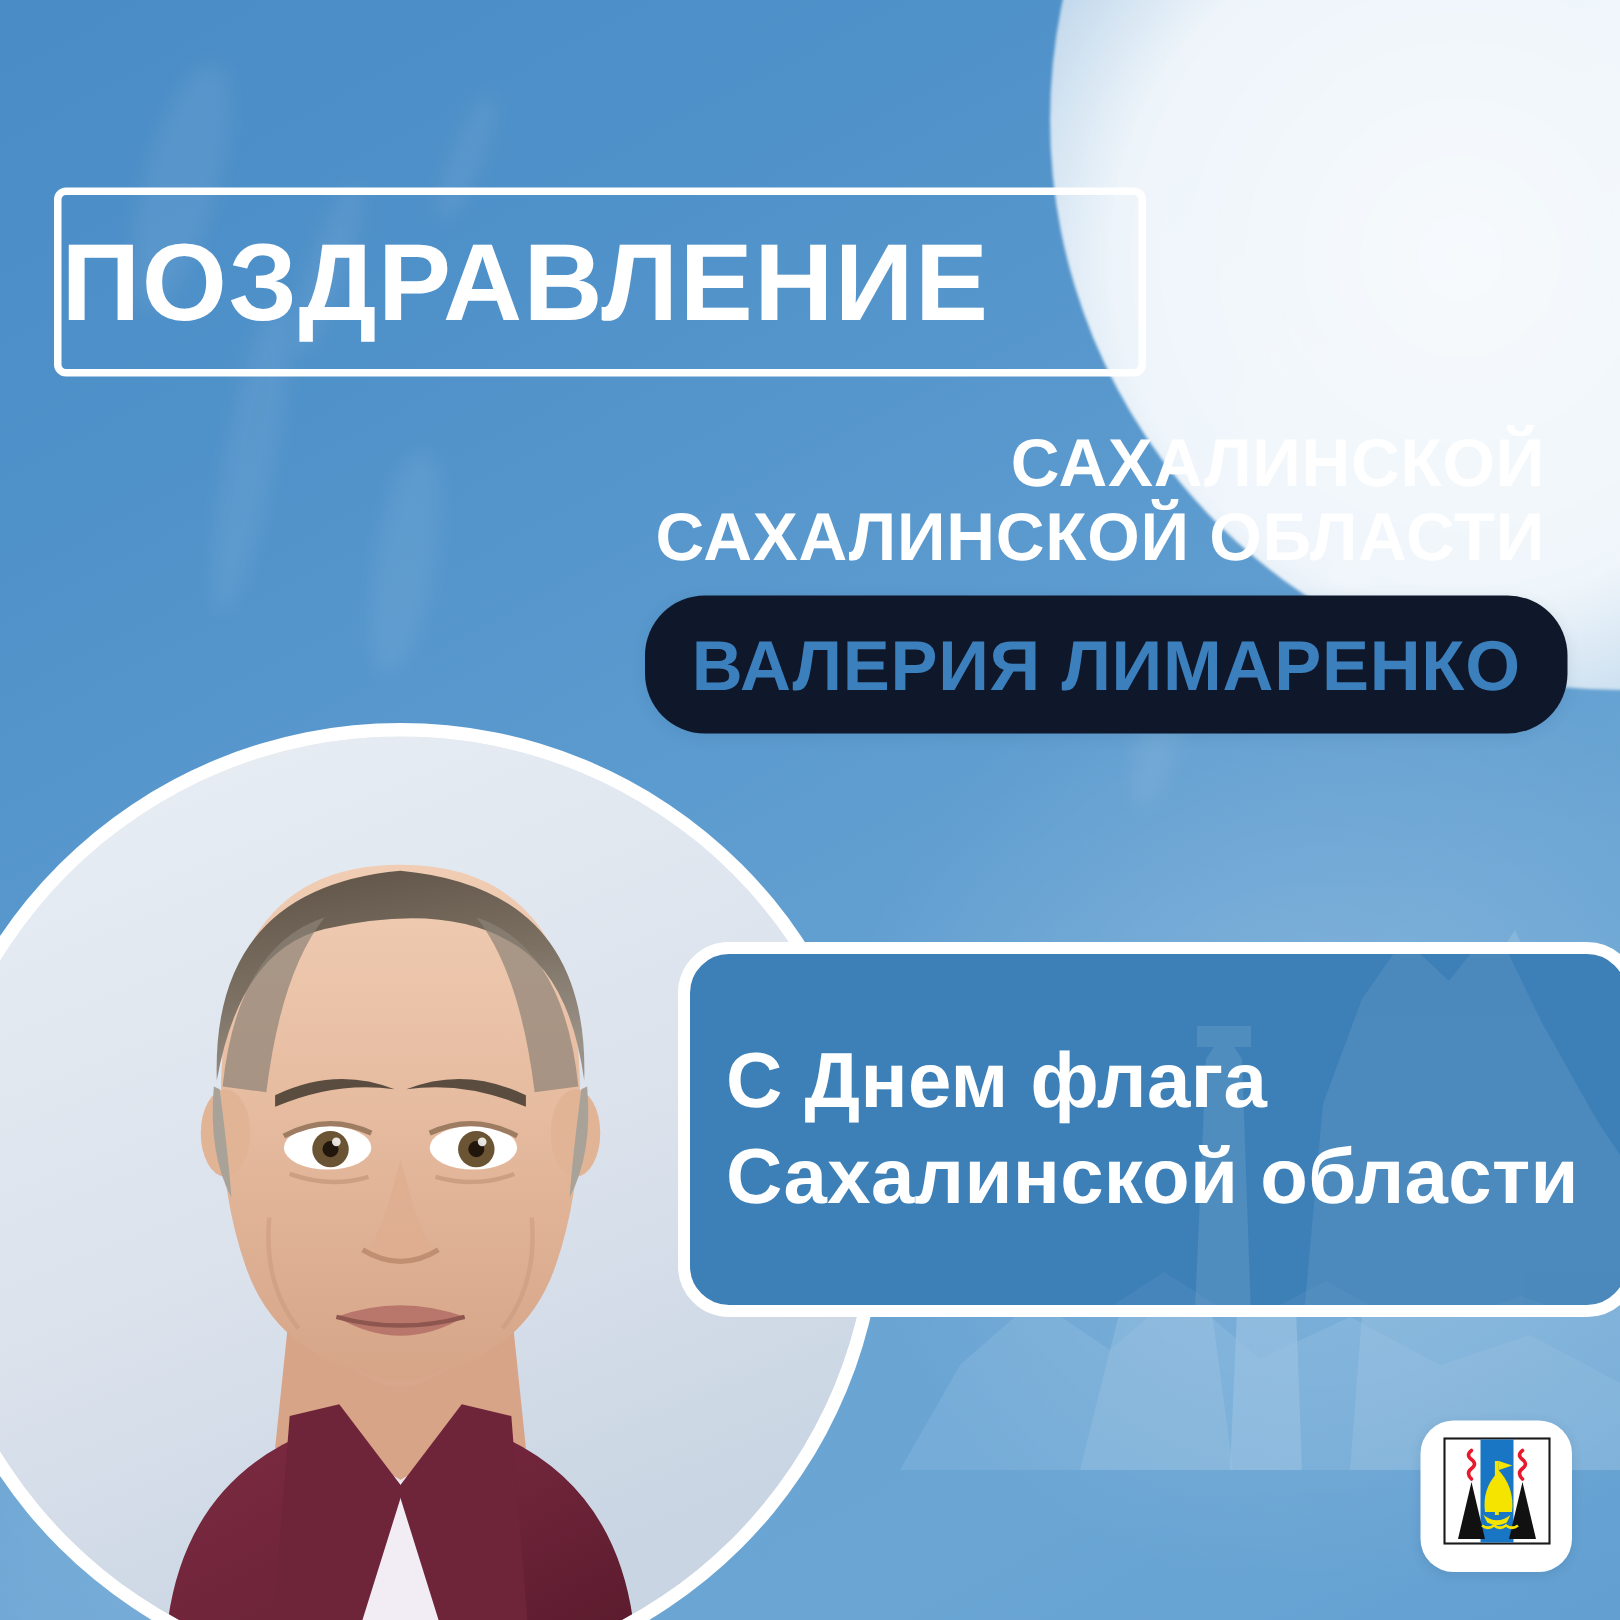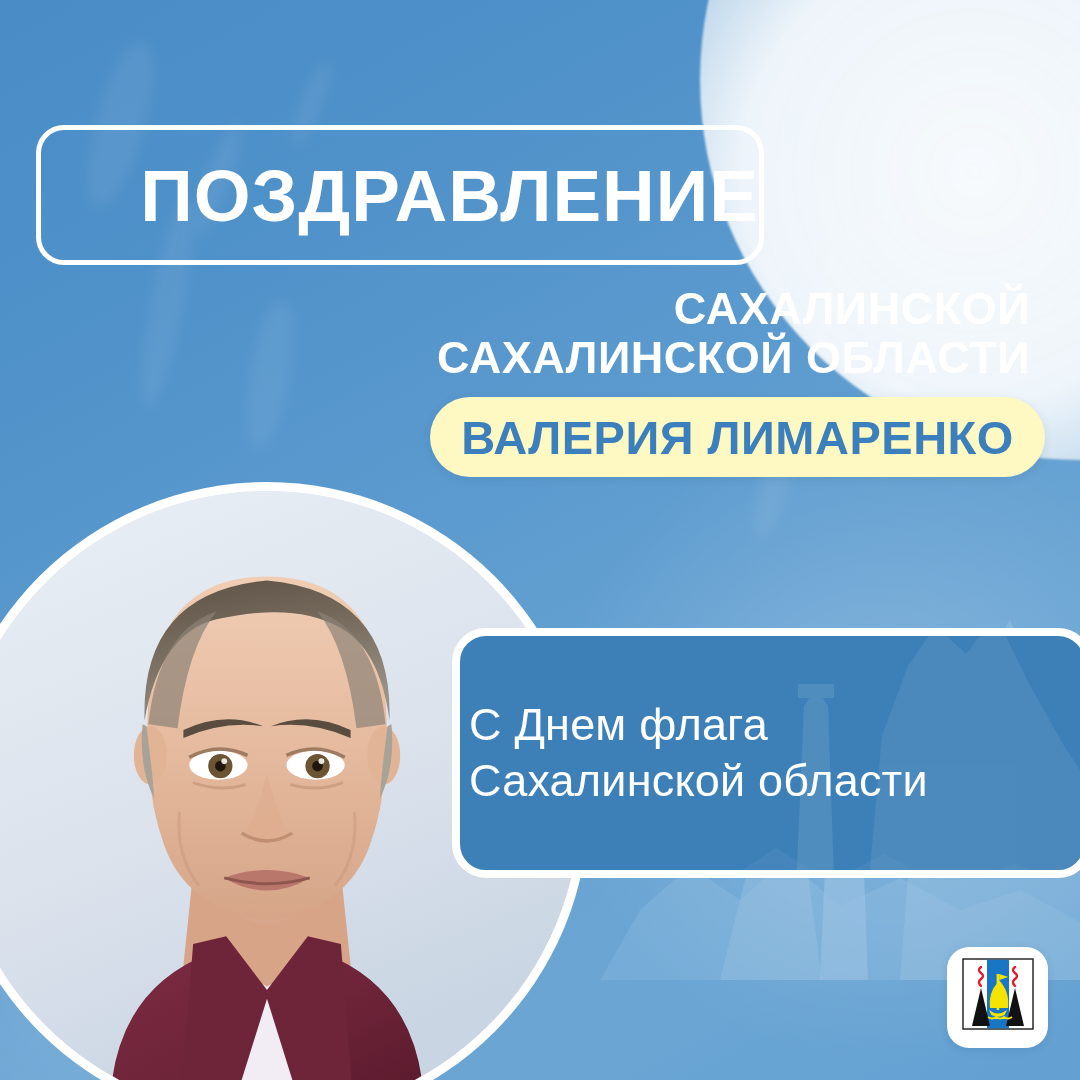--- a/index.html
+++ b/index.html
@@ -70,24 +70,24 @@
   .watermark{
     position:absolute;
     left:600px;top:560px;width:480px;height:420px;
     opacity:.30;
   }
   .watermark svg{width:100%;height:100%;display:block;}
 
   
   .title-box{
     position:absolute;
-    left:36px;top:125px;width:728px;height:140px;
+    left:36px;top:125px;width:728px;height:126px;
     border:5px solid #ffffff;
-    border-radius:28px;
-    display:flex;align-items:center;justify-content:flex-end;
+    border-radius:8px;
+    display:flex;align-items:center;justify-content:flex-start;
   }
   .title-box .txt{
     color:#ffffff;
     font-size:73px;
     font-weight:bold;
     letter-spacing:1px;
     line-height:1;
     white-space:nowrap;
     transform:scaleX(1.0);
   }
@@ -101,22 +101,22 @@
     font-weight:bold;
     font-size:45px;
     line-height:1.08;
     letter-spacing:.5px;
   }
   .subtitle .l2{display:block;}
 
   
   .name-pill{
     position:absolute;
-    left:430px;top:397px;width:615px;height:80px;
-    background:#fef9c3;
+    left:430px;top:397px;width:615px;height:92px;
+    background:#0f172a;
     border-radius:40px;
     display:flex;align-items:center;justify-content:center;
     box-shadow:0 2px 10px rgba(20,60,100,.10);
     text-align:center;
   }
   .name-pill .txt{
     color:#3c7fbd;
     font-size:47px;
     font-weight:bold;
     letter-spacing:.5px;
@@ -153,24 +153,24 @@
     display:flex;align-items:center;
     overflow:hidden;
   }
   .msg-card .inner-wm{
     position:absolute;right:-20px;top:-40px;width:420px;height:340px;
     opacity:.20;pointer-events:none;
   }
   .msg-card .msg-text{
     position:relative;
     color:#ffffff;
-    font-size:45px;
-    font-weight:normal;
+    font-size:52px;
+    font-weight:bold;
     line-height:1.24;
-    padding-left:9px;
+    padding-left:24px;
     letter-spacing:.2px;
     z-index:2;
   }
 
   
   .emblem{
     position:absolute;
     left:947px;top:947px;width:101px;height:101px;
     background:#ffffff;
     border-radius:22px;

